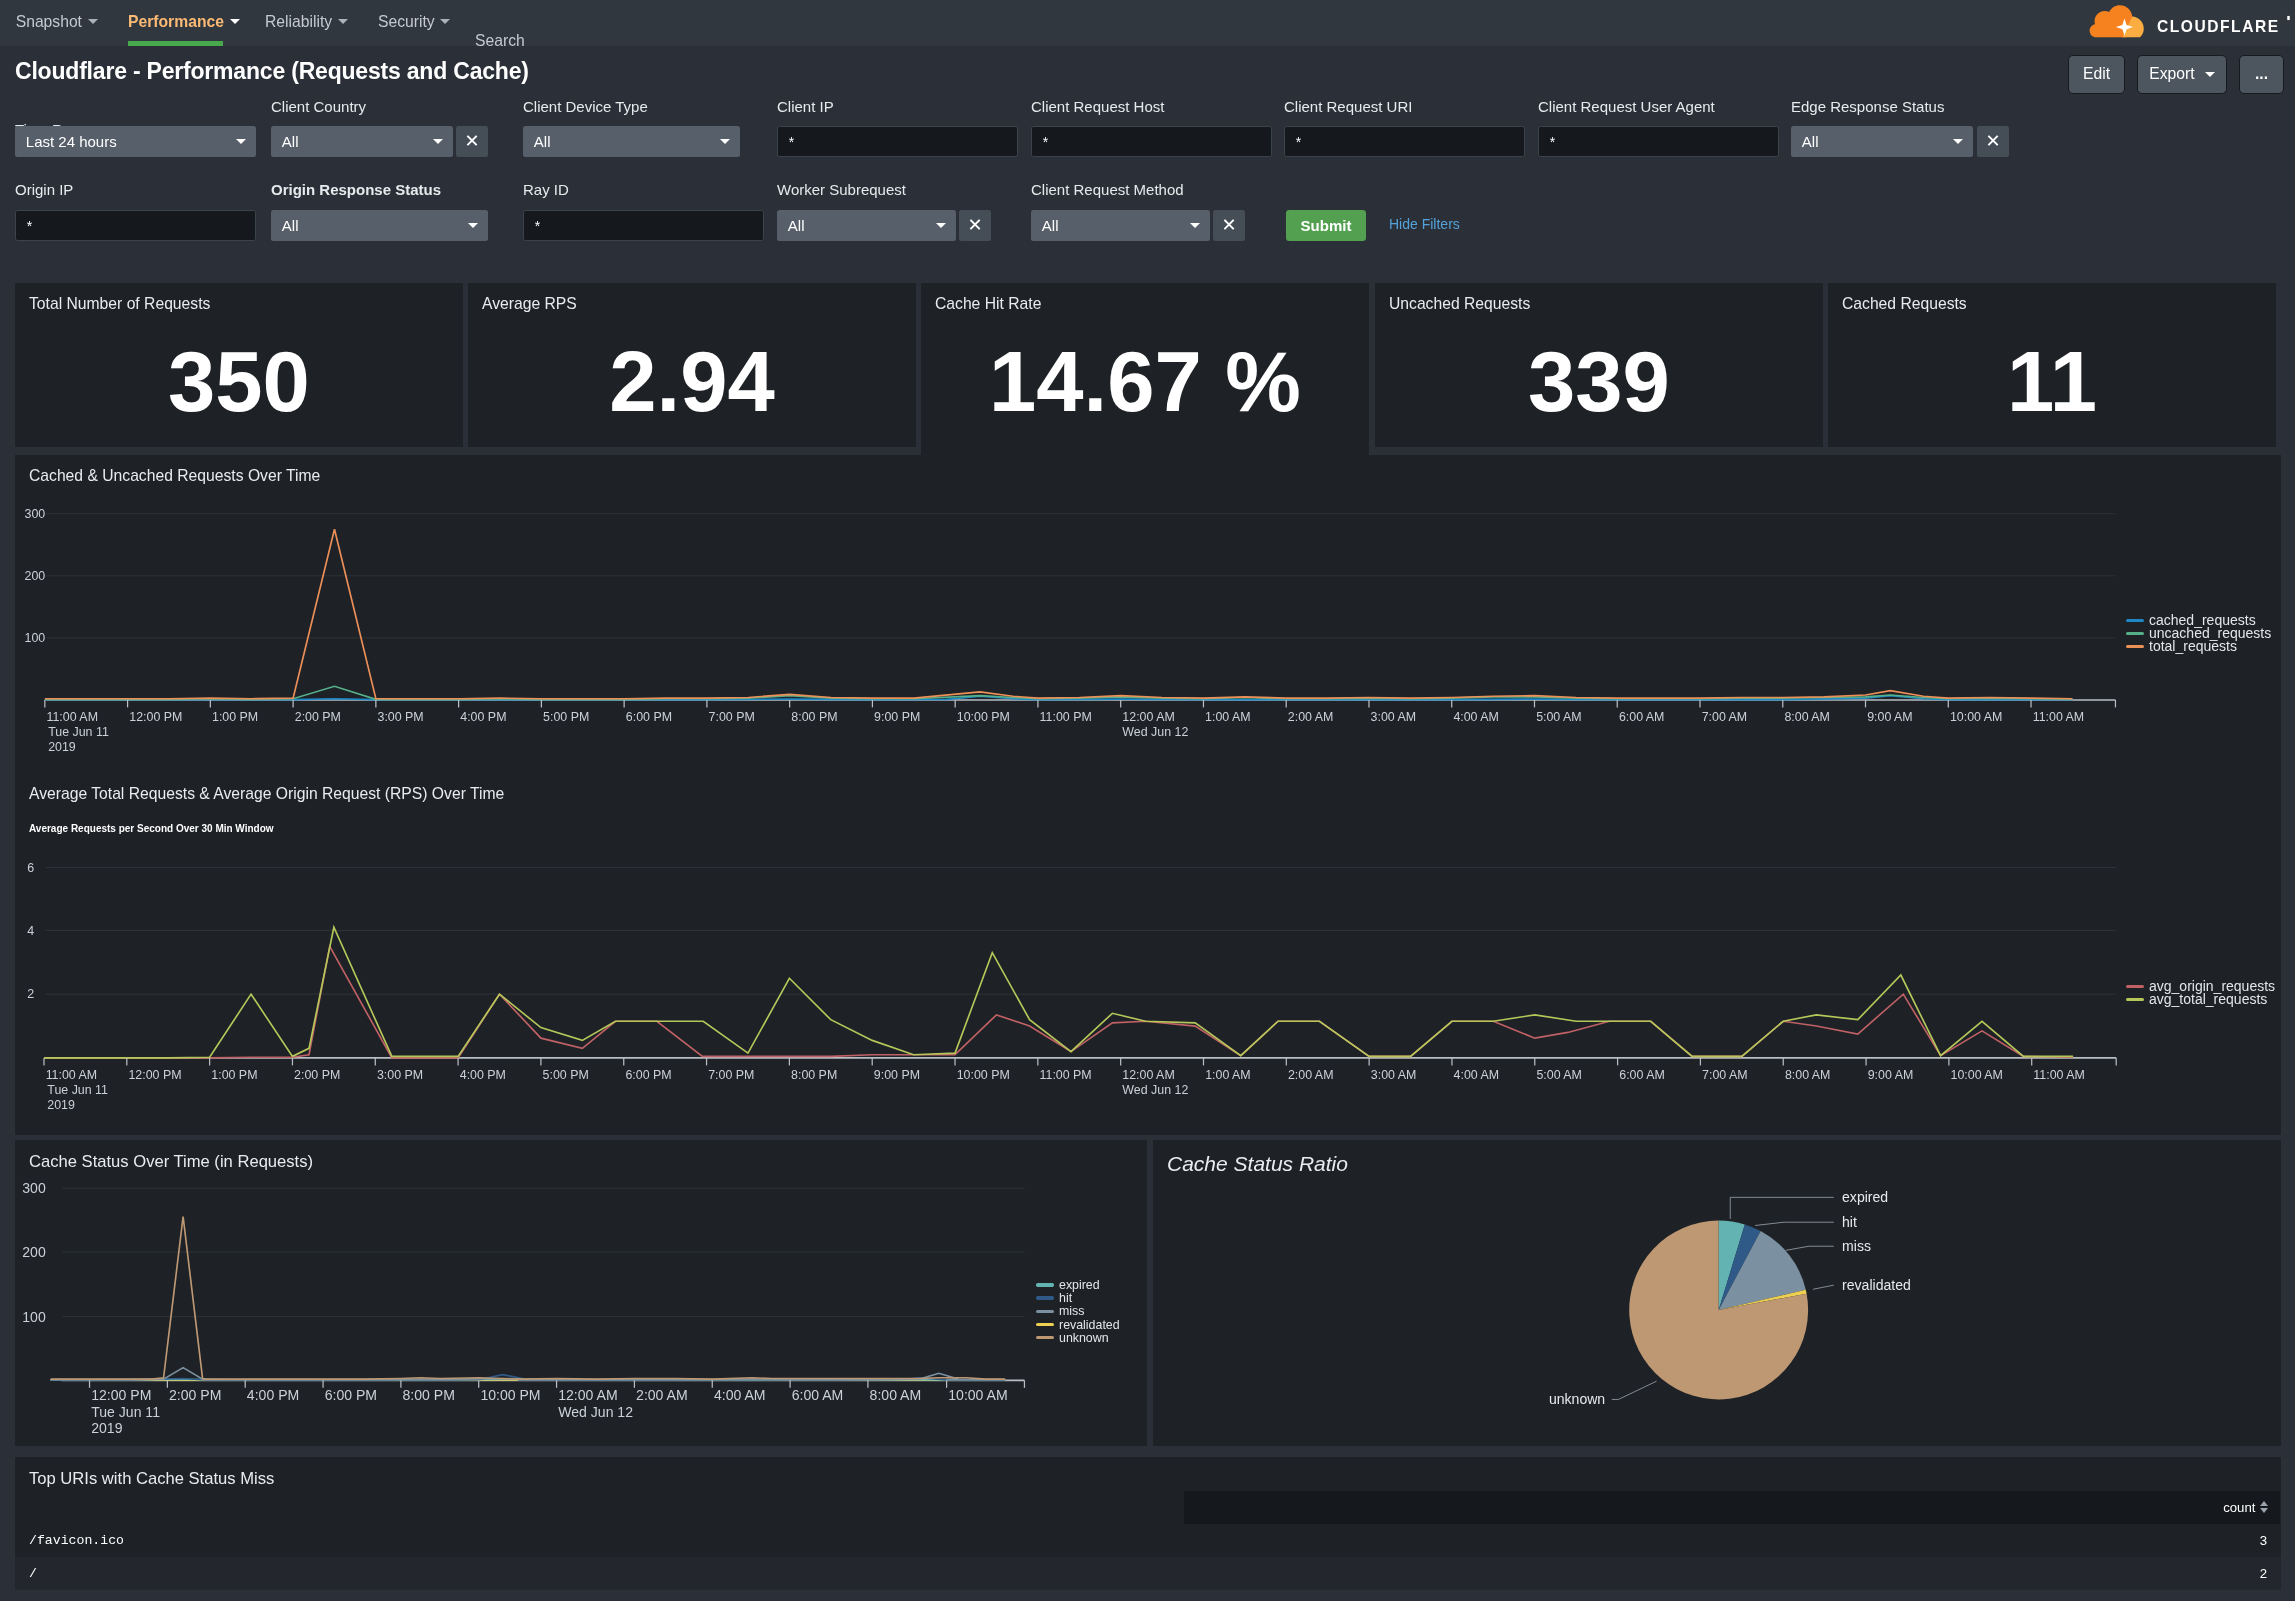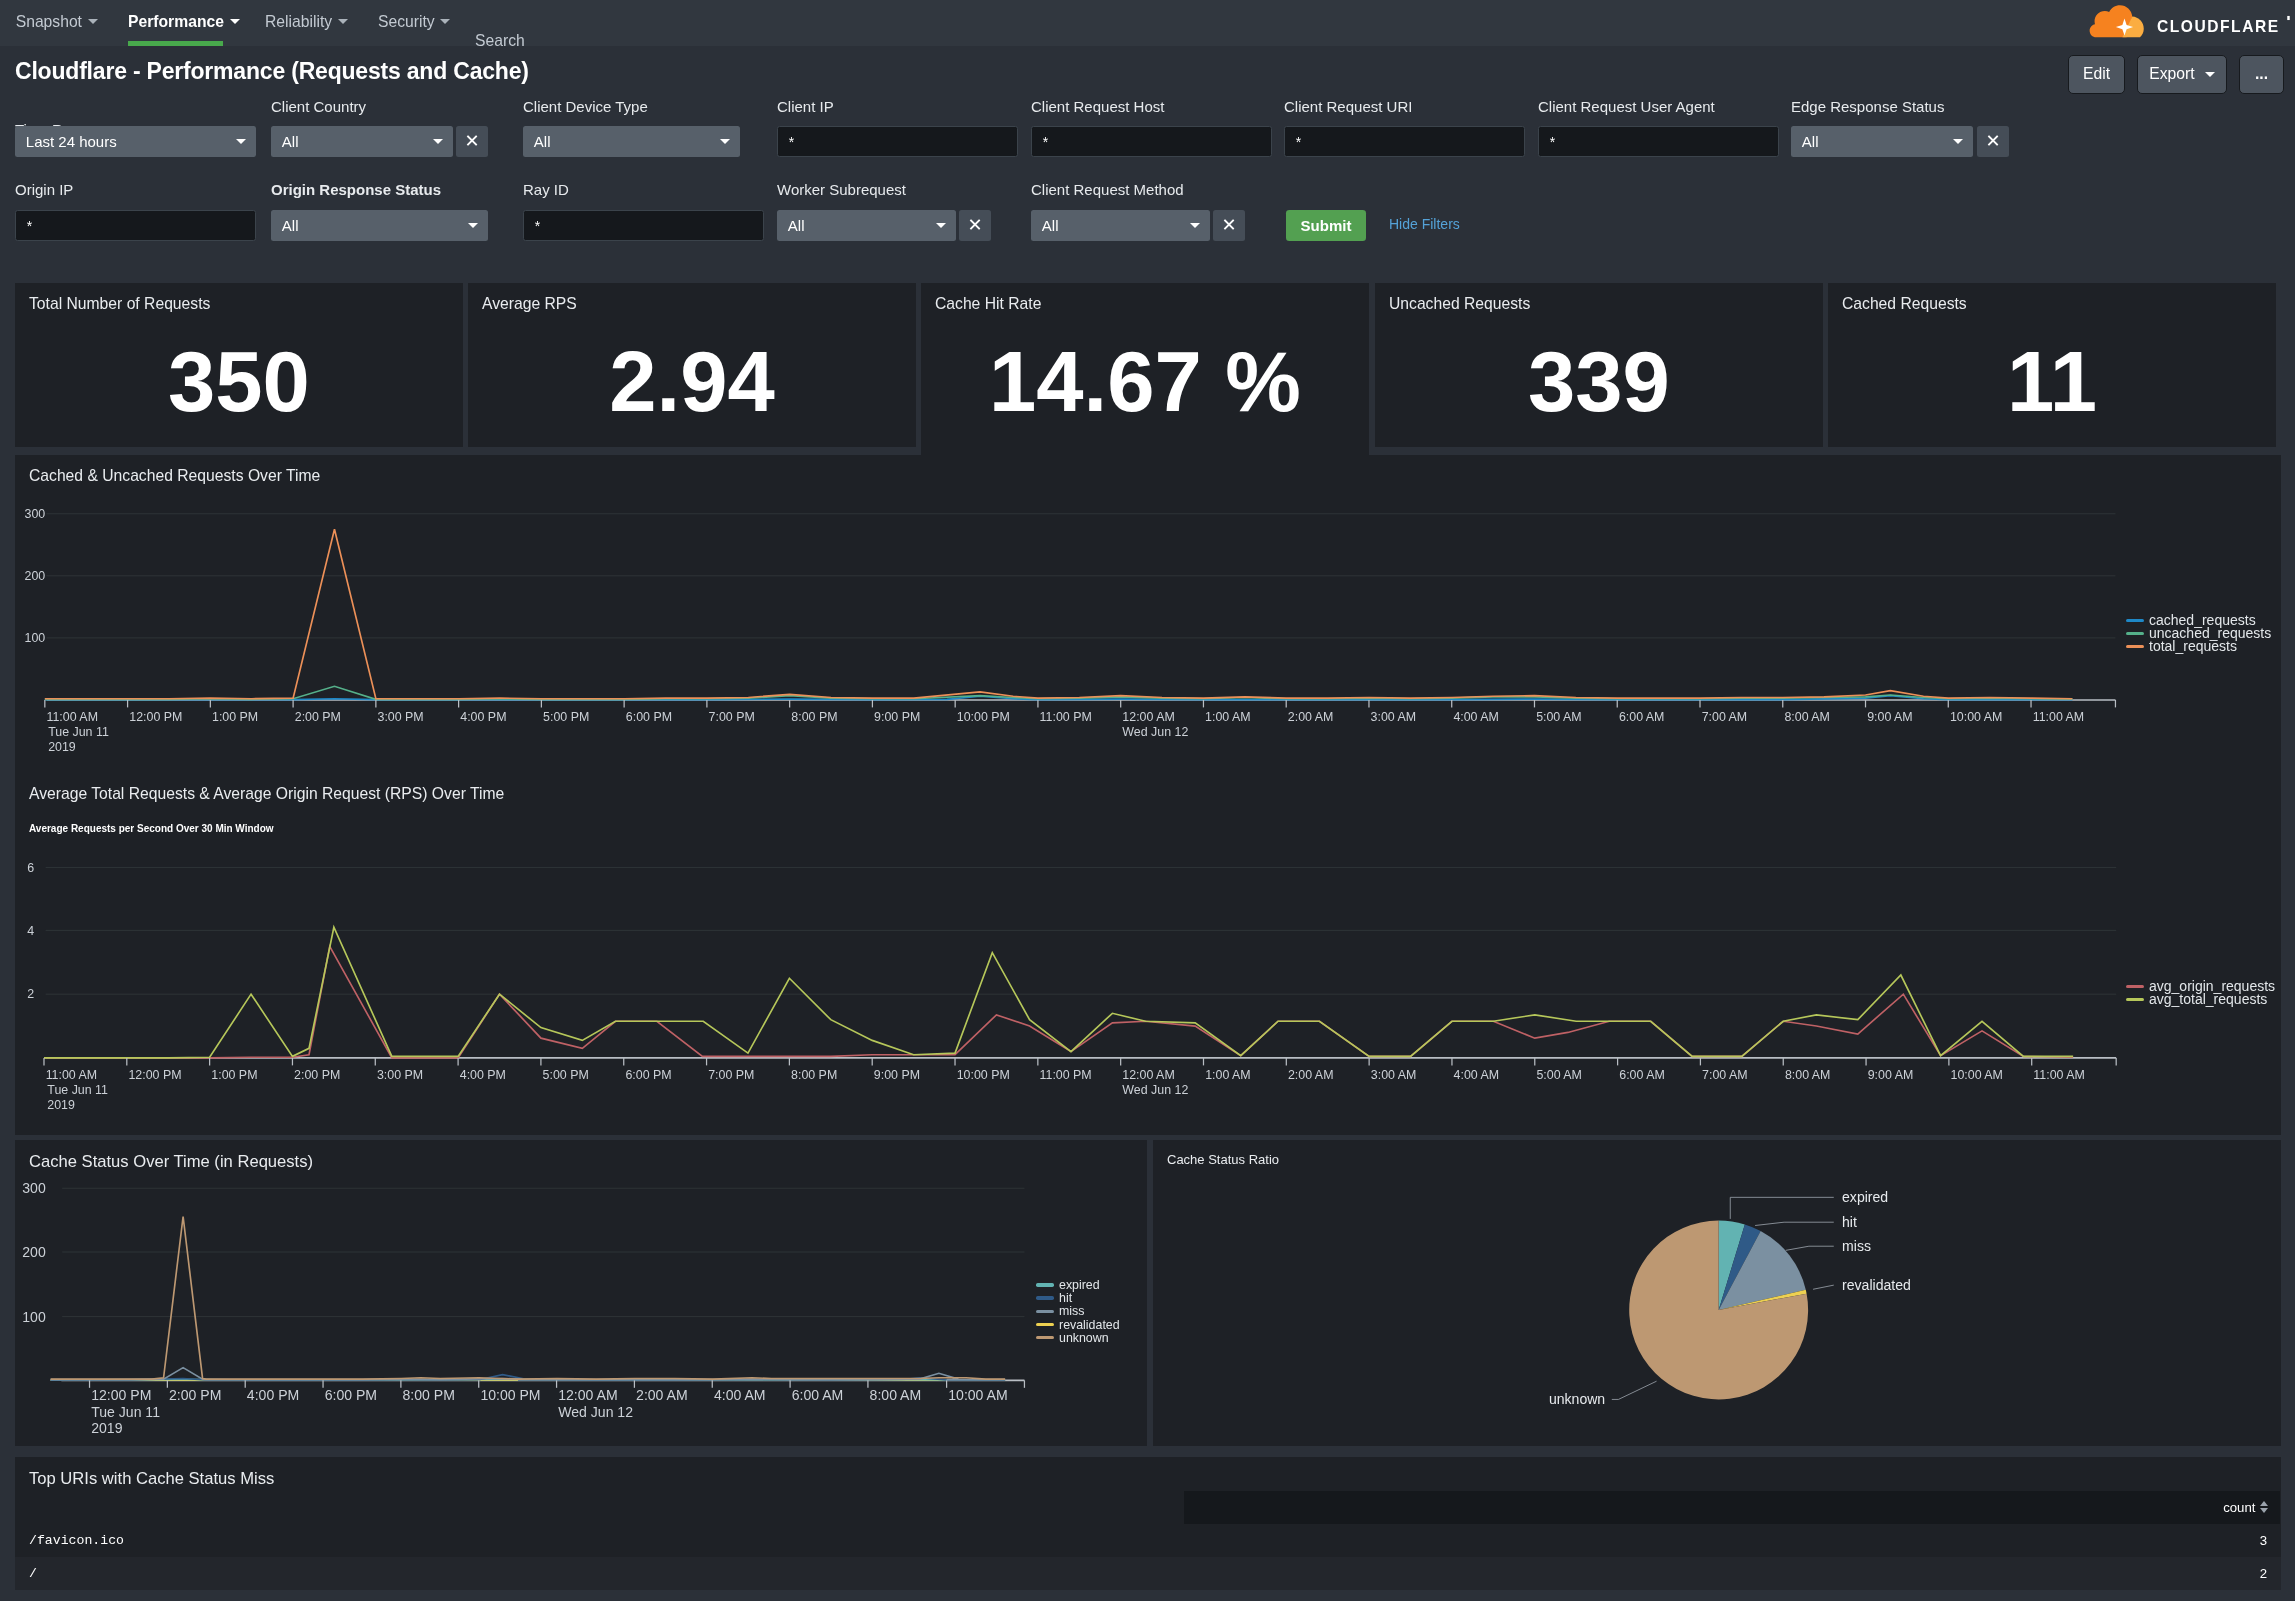--- a/index.html
+++ b/index.html
@@ -1,21 +1,21 @@
 <!DOCTYPE html>
 <html style="font-size:13.2px"><head><meta charset="utf-8">
 <style>
 *{margin:0;padding:0;box-sizing:border-box;}
 html,body{width:2295px;height:1602px;background:#2b3038;font-family:"Liberation Sans",sans-serif;position:relative;overflow:hidden;}
 .abs{position:absolute;}
 .panel{position:absolute;background:#1e2126;}
 .ptitle{position:absolute;left:14px;top:11.6px;color:#e9ecef;font-size:15.7px;}
 .nav{position:absolute;left:0;top:0;width:2295px;height:46px;background:#31373f;}
 .navitem{position:absolute;top:0;height:46px;line-height:43px;color:#c3cad2;font-size:15.7px;}
-.navitem b{color:#ffffff;font-weight:bold;}
+.navitem b{color:#fdba74;font-weight:bold;}
 .caret{display:inline-block;width:0;height:0;border-left:5px solid transparent;border-right:5px solid transparent;border-top:5.8px solid #aab2ba;vertical-align:middle;margin-left:5.8px;margin-top:-2.5px;}
 .caretw{border-top-color:#fff;}
 .underline{position:absolute;left:128px;top:41px;width:95px;height:5px;background:#48a94c;}
 h1{position:absolute;left:15px;top:58px;color:#fff;font-size:23px;font-weight:700;letter-spacing:-0.2px;}
 .topbtn{position:absolute;top:55px;height:39px;background:#4d555f;border:1.7px solid #171a1e;border-radius:5px;color:#fff;font-size:15.7px;text-align:center;line-height:36px;}
 .flabel{position:absolute;color:#e7eaed;font-size:15px;}
 .drop{position:absolute;height:31px;background:#57606a;border-radius:2.5px;color:#fff;font-size:15px;line-height:31px;padding-left:10.8px;}
 .drop .dcaret{position:absolute;right:10px;top:13.2px;width:0;height:0;border-left:5px solid transparent;border-right:5px solid transparent;border-top:5.8px solid #fff;}
 .xbtn{position:absolute;height:31px;width:32px;background:#454d57;border-radius:2.5px;color:#fff;font-size:18px;text-align:center;line-height:30px;font-weight:400;}
 .tinput{position:absolute;height:31px;background:#15181c;border:0.8px solid #3b434b;border-radius:2.5px;color:#fff;font-size:14px;line-height:30px;padding-left:10.8px;}
@@ -298,21 +298,21 @@
 </svg>
 </div>
 <div class="legend abs" style="left:1036px;top:1279px;font-size:12.4px;">
 <div><i style="background:#62b3b2"></i>expired</div>
 <div><i style="background:#2f5a87"></i>hit</div>
 <div><i style="background:#7b90a1"></i>miss</div>
 <div><i style="background:#edd051"></i>revalidated</div>
 <div><i style="background:#bd9872"></i>unknown</div>
   </div>
 <div class="panel" style="left:1153px;top:1140px;width:1128px;height:306px;">
-<div class="ptitle" style="font-size:13px;">Cache Status Ratio</div>
+<div class="ptitle" style="font-size:21px;font-style:italic;">Cache Status Ratio</div>
 <svg class="abs" style="left:0;top:0;" width="1128" height="306" viewBox="0 0 1362 369">
 <path d="M683,205 L683.0,97.0 A108,108 0 0 1 714.6,101.7 Z" fill="#62b3b2"></path>
 <path d="M683,205 L714.6,101.7 A108,108 0 0 1 733.7,109.6 Z" fill="#2f5a87"></path>
 <path d="M683,205 L733.7,109.6 A108,108 0 0 1 788.2,180.7 Z" fill="#7b90a1"></path>
 <path d="M683,205 L788.2,180.7 A108,108 0 0 1 789.2,185.3 Z" fill="#edd051"></path>
 <path d="M683,205 L789.2,185.3 A108,108 0 1 1 683.0,97.0 Z" fill="#bd9872"></path>
 <polyline fill="none" stroke="#9aa1a9" stroke-width="1" points="697,95 697,69 822,69"></polyline>
 <polyline fill="none" stroke="#9aa1a9" stroke-width="1" points="727,103 762,99 822,99"></polyline>
 <polyline fill="none" stroke="#9aa1a9" stroke-width="1" points="764,133 792,128 822,128"></polyline>
 <polyline fill="none" stroke="#9aa1a9" stroke-width="1" points="797,180 822,175"></polyline>

